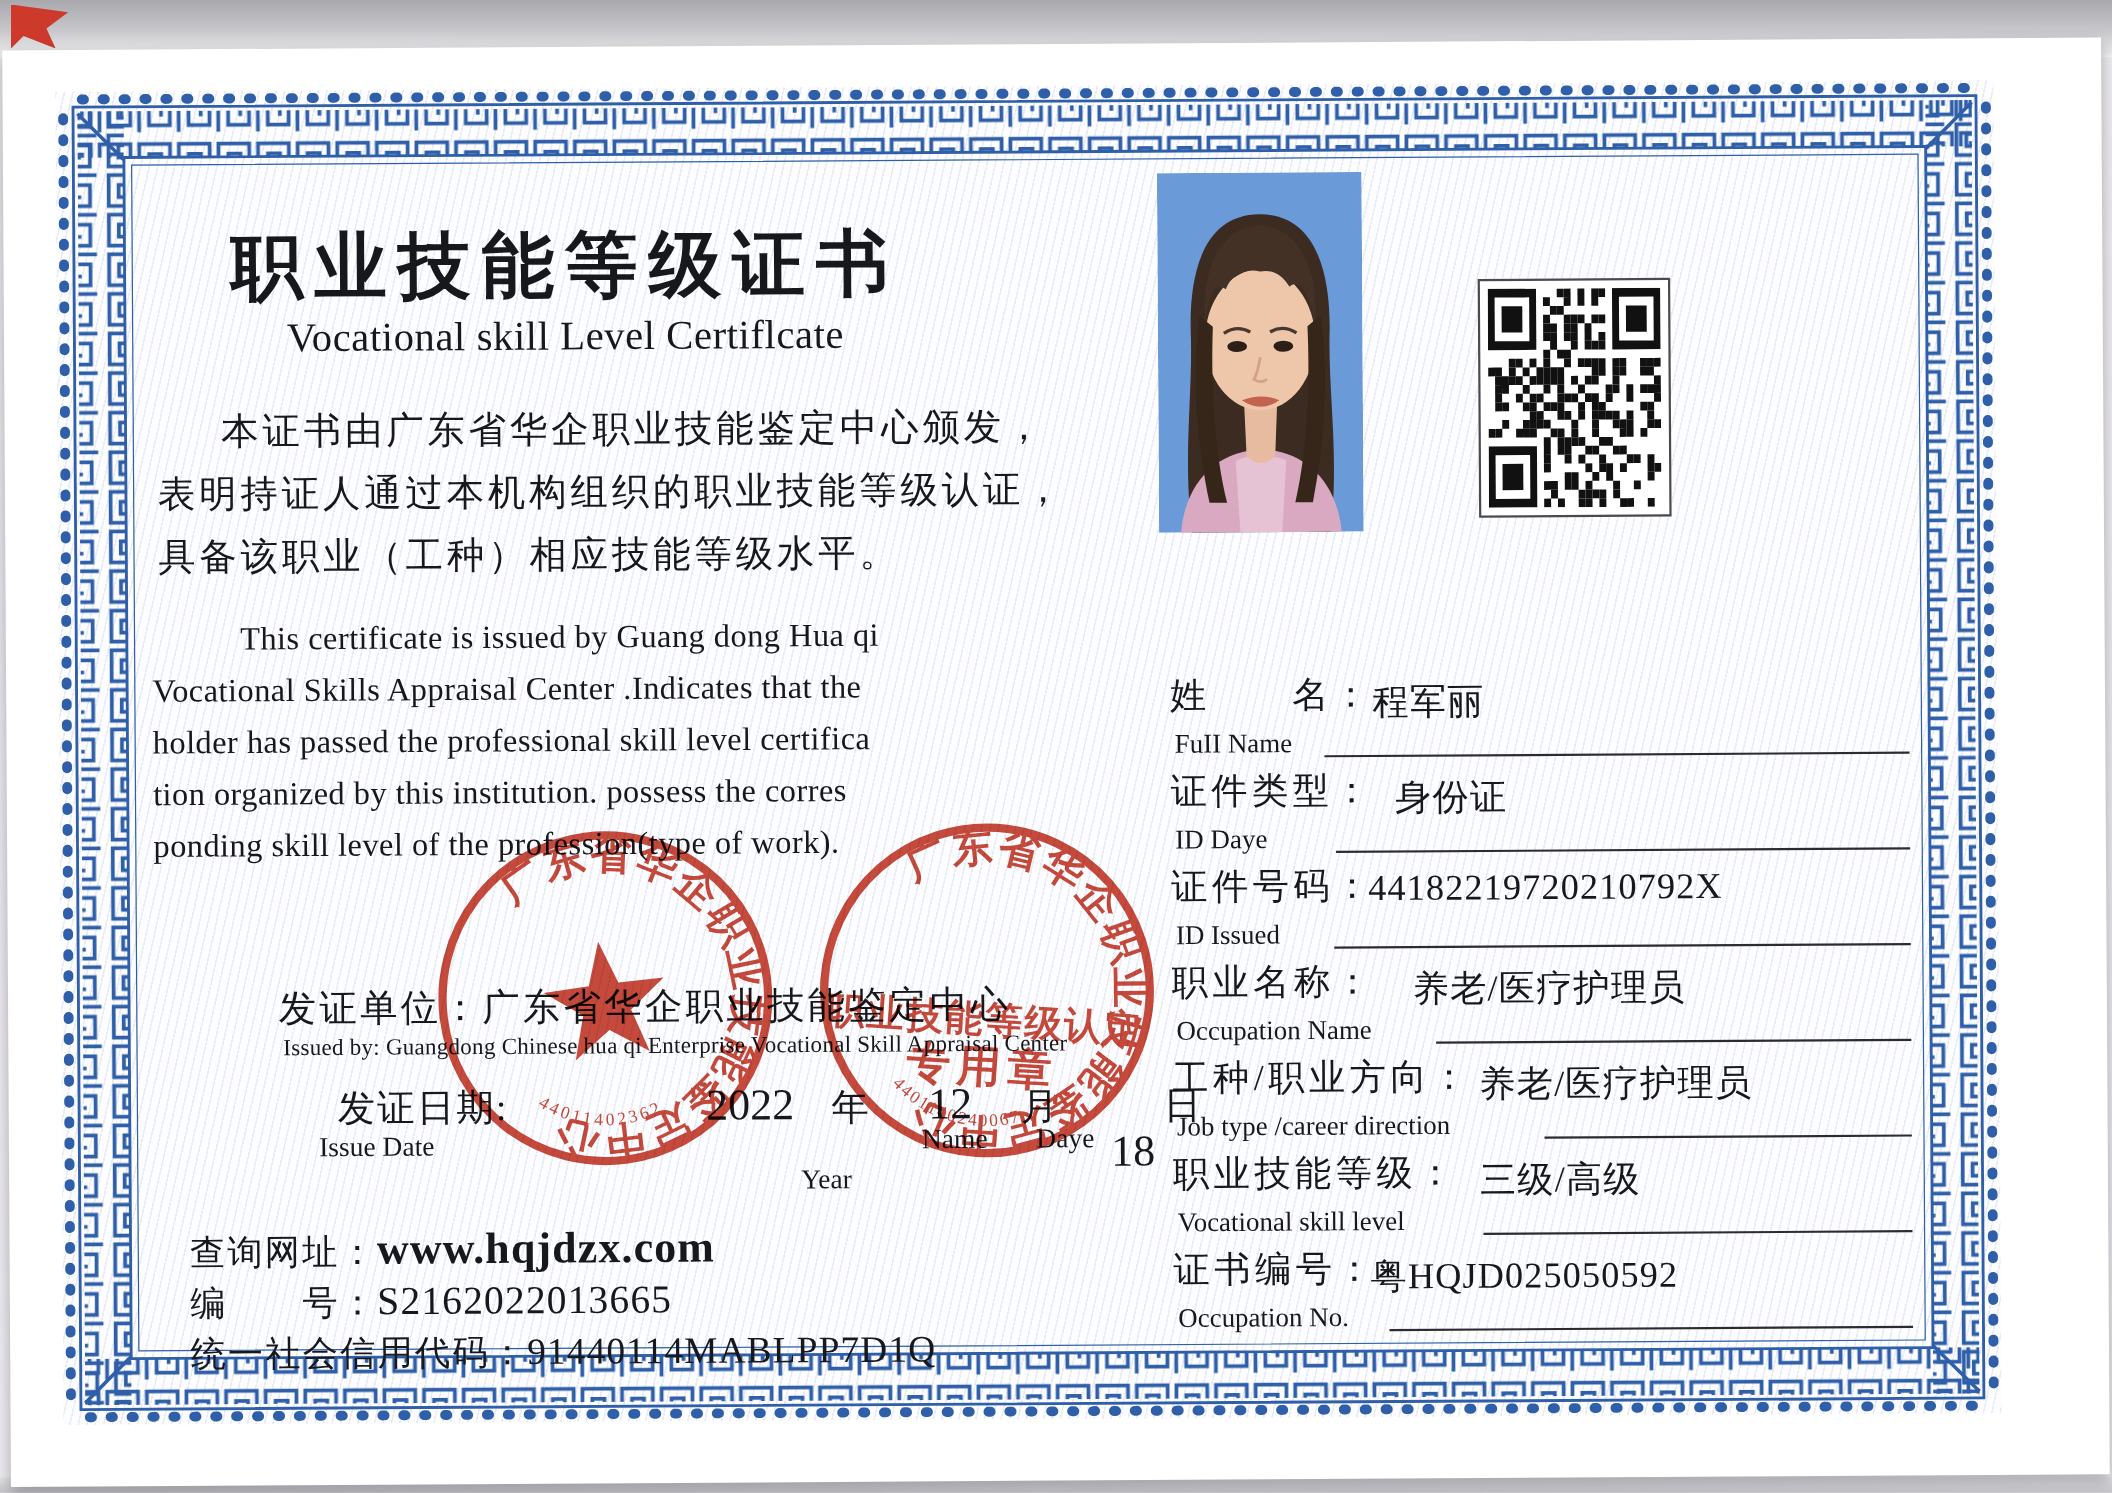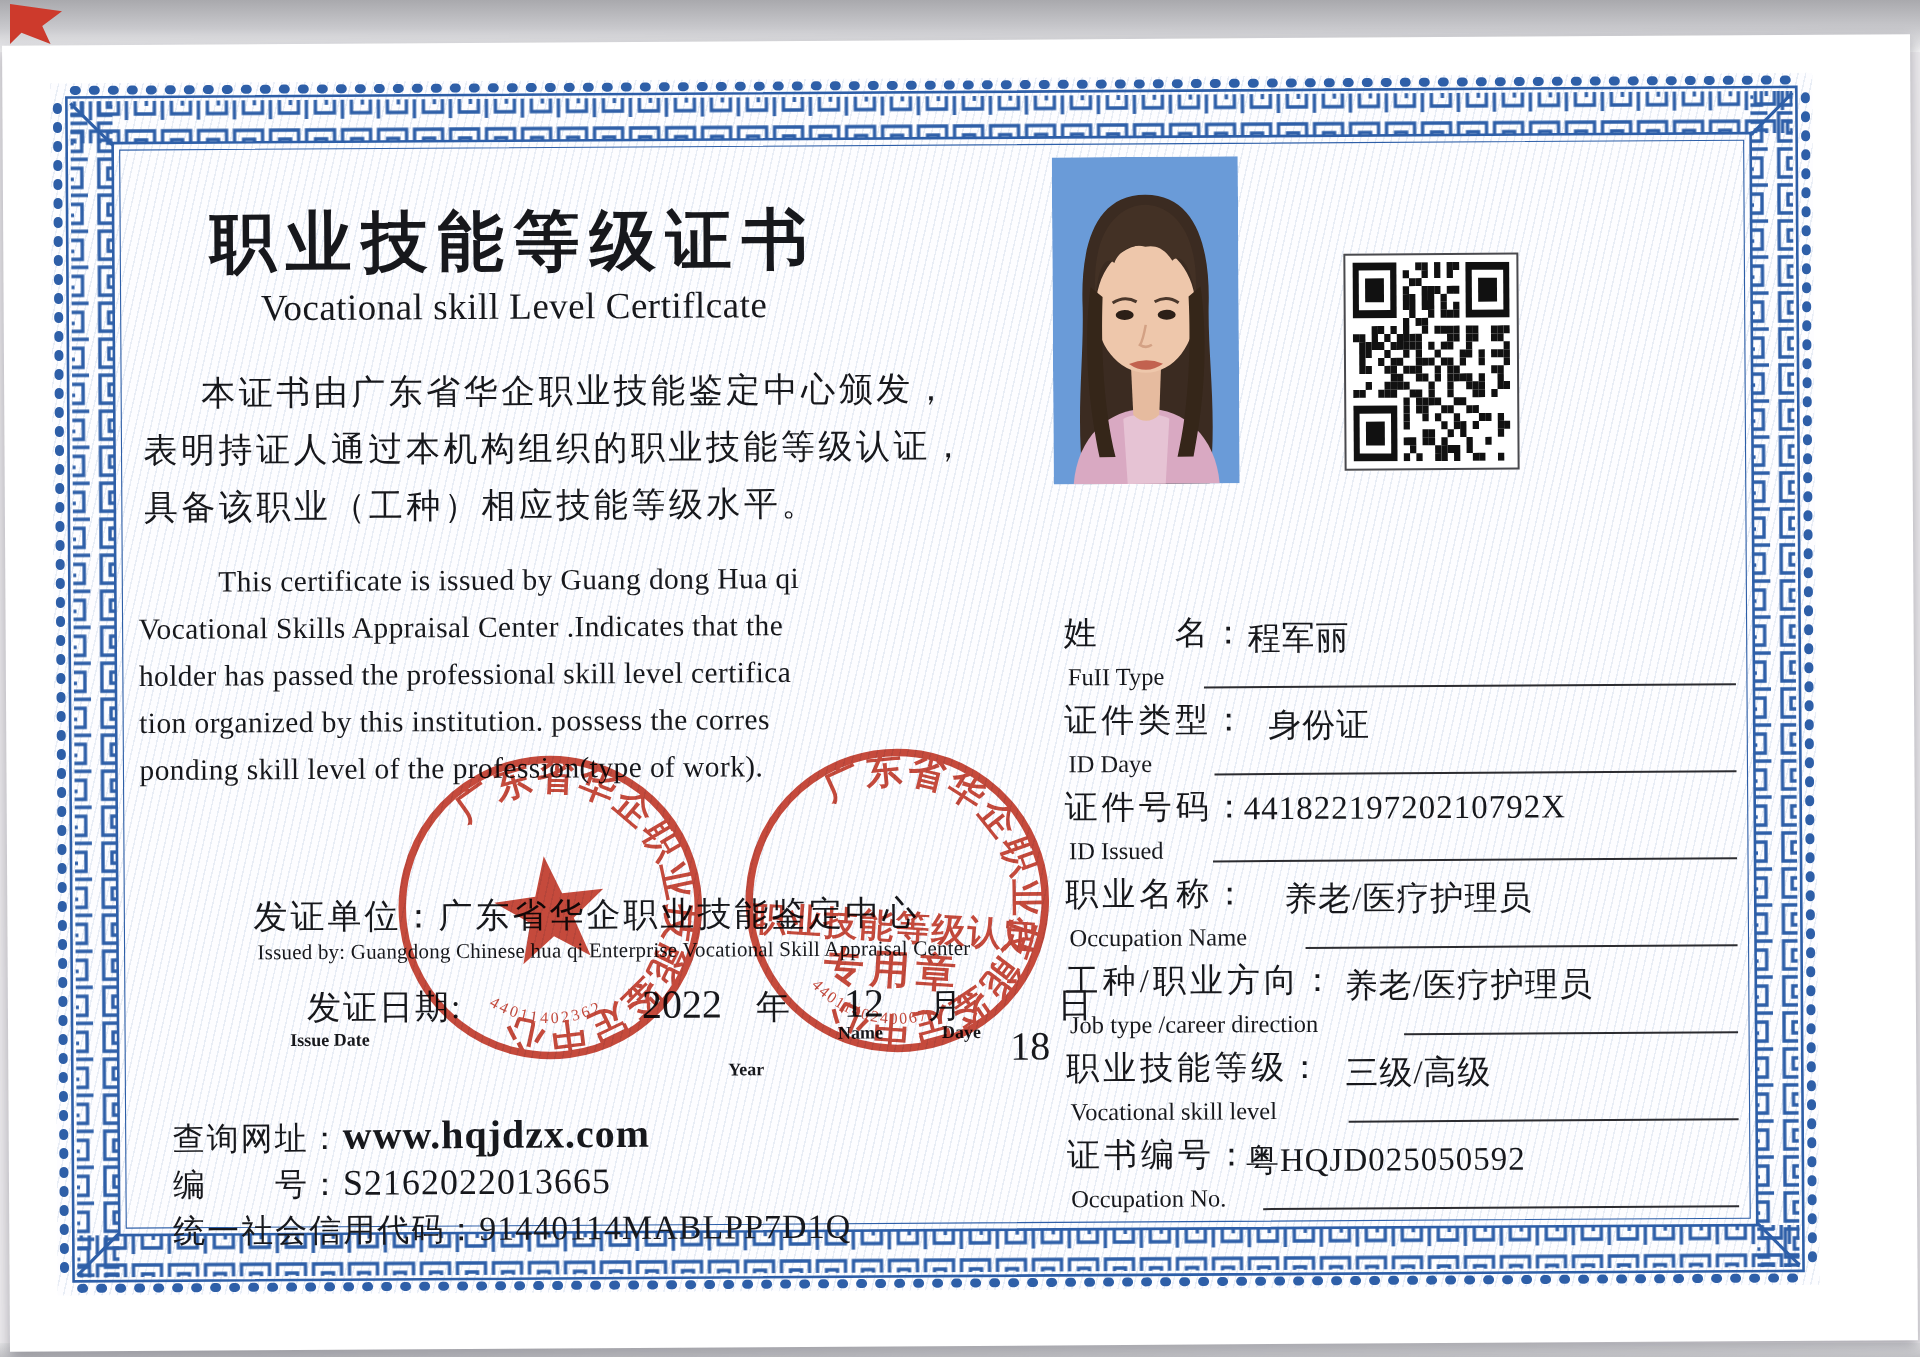--- a/index.html
+++ b/index.html
@@ -35,21 +35,21 @@
   .en-para .pline:first-child{padding-left:80px;}
   .issuer-zh{left:198px;top:812px;font-size:34px;letter-spacing:3px;white-space:nowrap;}
   .issuer-en{left:202px;top:858px;font-size:21px;white-space:nowrap;letter-spacing:.2px;}
   .date-zh{left:227px;top:903px;font-size:34px;letter-spacing:2px;margin-left:24px;}
   .d-year{left:586px;top:901px;font-size:40px;}
   .d-yu{left:700px;top:905px;font-size:34px;}
   .d-month{left:788px;top:901px;font-size:40px;}
   .d-mu{left:872px;top:905px;font-size:34px;}
   .d-day{left:954px;top:901px;font-size:40px;margin-top:44px;}
   .d-du{left:1002px;top:905px;font-size:34px;}
-  .sub-label{font-size:18px;font-weight:bold;}
+  .sub-label{font-size:25px;}
   .l-issue{left:234px;top:948px;}
   .l-year{left:672px;top:944px;margin-top:36px;}
   .l-month{left:782px;top:944px;}
   .l-day{left:886px;top:944px;}
   .brow{white-space:nowrap;}
   .brow .lab{font-size:32px;letter-spacing:2px;}
   .brow .val{font-family:"Liberation Serif","DejaVu Serif",serif;}
   .website-row{left:116px;top:1030px;}
   .website-row .val{font-size:40px;font-weight:600;letter-spacing:1px;}
   .serial-row{left:116px;top:1080px;}
@@ -398,21 +398,21 @@
             <rect x="20" y="2" width="3" height="3" fill="#111"></rect>
             <rect x="0" y="18" width="7" height="7" fill="#111"></rect>
             <rect x="1" y="19" width="5" height="5" fill="#fff"></rect>
             <rect x="2" y="20" width="3" height="3" fill="#111"></rect>
           </svg>
       </div>
 
       <div class="abs fields">
         <div class="frow r1">
           <span class="zh">姓　　名：</span>
-          <span class="en">FuII Type</span>
+          <span class="en">FuII Name</span>
           <span class="fvalue">程军丽</span>
           <span class="fline"></span>
         </div>
         <div class="frow r2">
           <span class="zh">证件类型：</span>
           <span class="en">ID Daye</span>
           <span class="fvalue">身份证</span>
           <span class="fline"></span>
         </div>
         <div class="frow r3">

